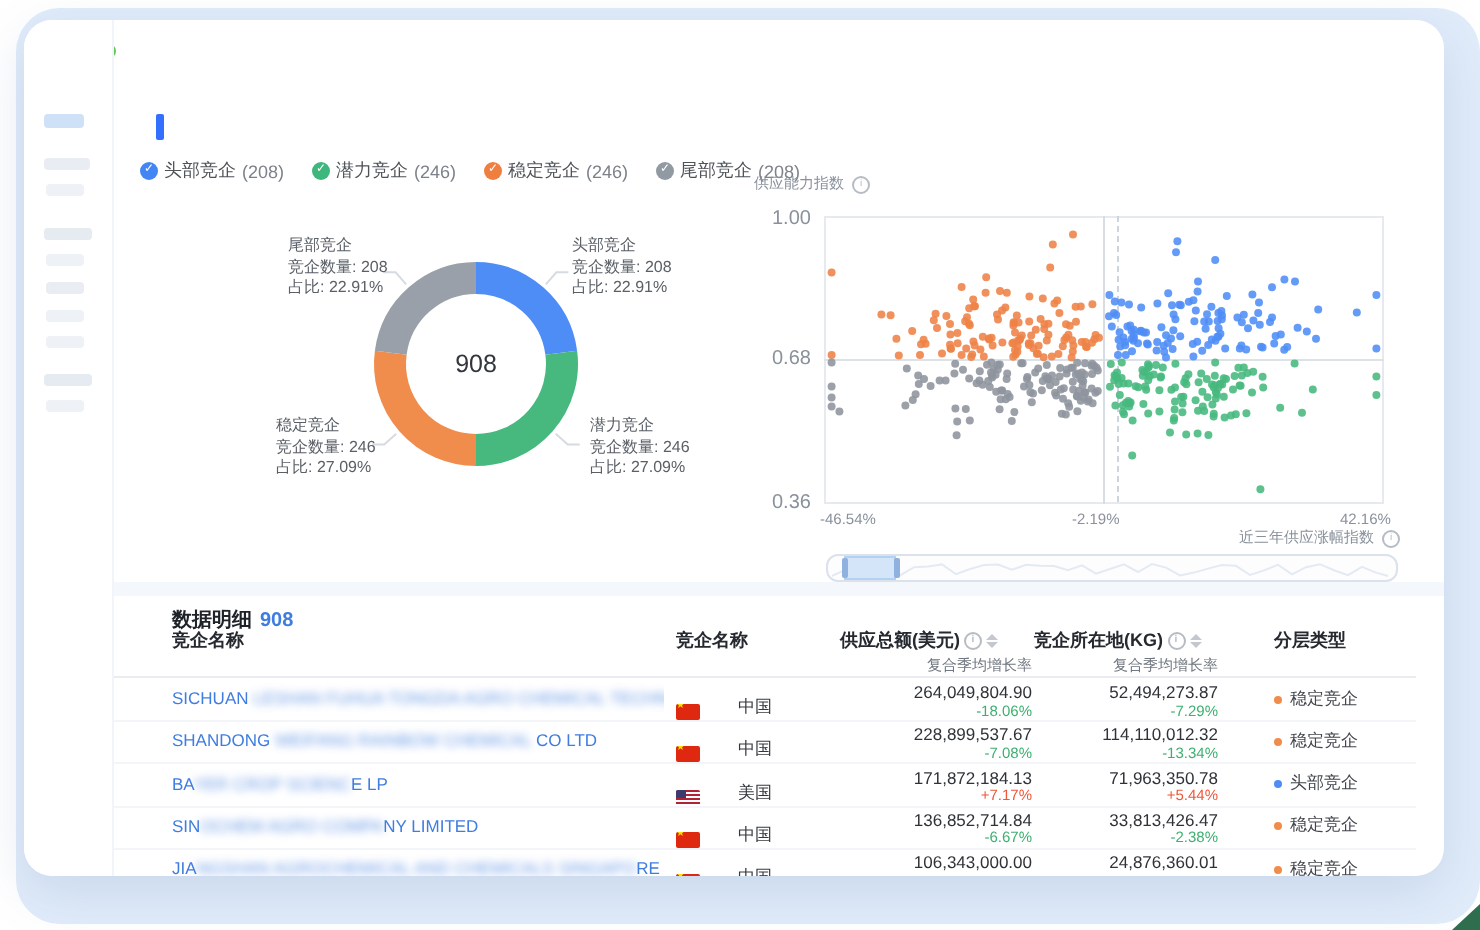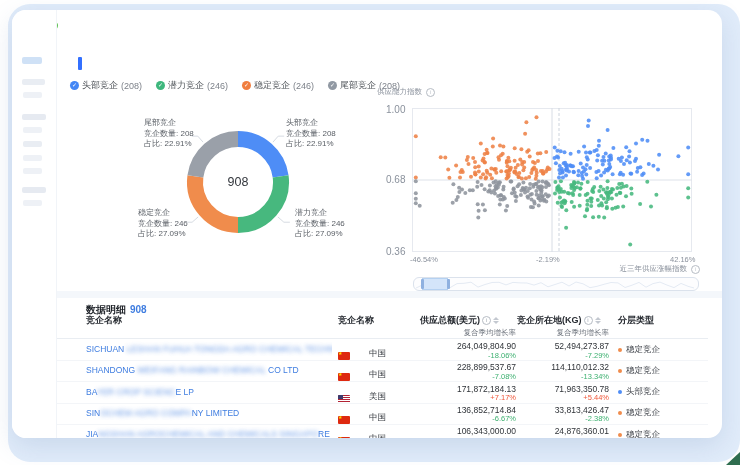--- a/index.html
+++ b/index.html
@@ -38,21 +38,21 @@
   .divider-band{position:absolute;left:45px;top:281px;right:0;height:7px;background:#f4f7fb}
   
   .sec-title{position:absolute;left:74px;top:293px;font-size:10px;font-weight:bold;color:#1f2329}
   .sec-count{color:#3f7de0;margin-left:4px}
   .thead{position:absolute;left:45px;right:14px;top:304px;height:24px;border-bottom:1px solid #e9edf2}
   .col{position:absolute;top:0}
   .col-name{left:29px;width:246px}
   .col-loc{left:281px;width:80px}
   .col-amt{left:363px;width:96px;text-align:right}
   .col-wt{left:460px;width:92px;text-align:right}
-  .col-type{left:561px;width:100px}
+  .col-type{left:580px;width:100px}
   .h-main{font-size:9px;font-weight:bold;color:#262a30;white-space:nowrap;display:flex;align-items:center}
   .col-amt .h-main,.col-wt .h-main{}
   .h-sub{font-size:7.5px;color:#70767f;margin-top:1px;white-space:nowrap}
   .info-i{display:inline-block;width:7px;height:7px;border:1px solid #b6bcc4;border-radius:50%;font-size:5px;
           line-height:7px;text-align:center;color:#b6bcc4;font-style:normal;margin-left:2px;flex:none}
   .sort{display:inline-flex;flex-direction:column;gap:1px;margin-left:2px;cursor:pointer}
   .sort i{width:0;height:0;border-left:3px solid transparent;border-right:3px solid transparent}
   .sort .up{border-bottom:3px solid #c3c8d0}
   .sort .dn{border-top:3px solid #c3c8d0}
   #rows{position:absolute;left:45px;right:14px;top:329px;bottom:0}

